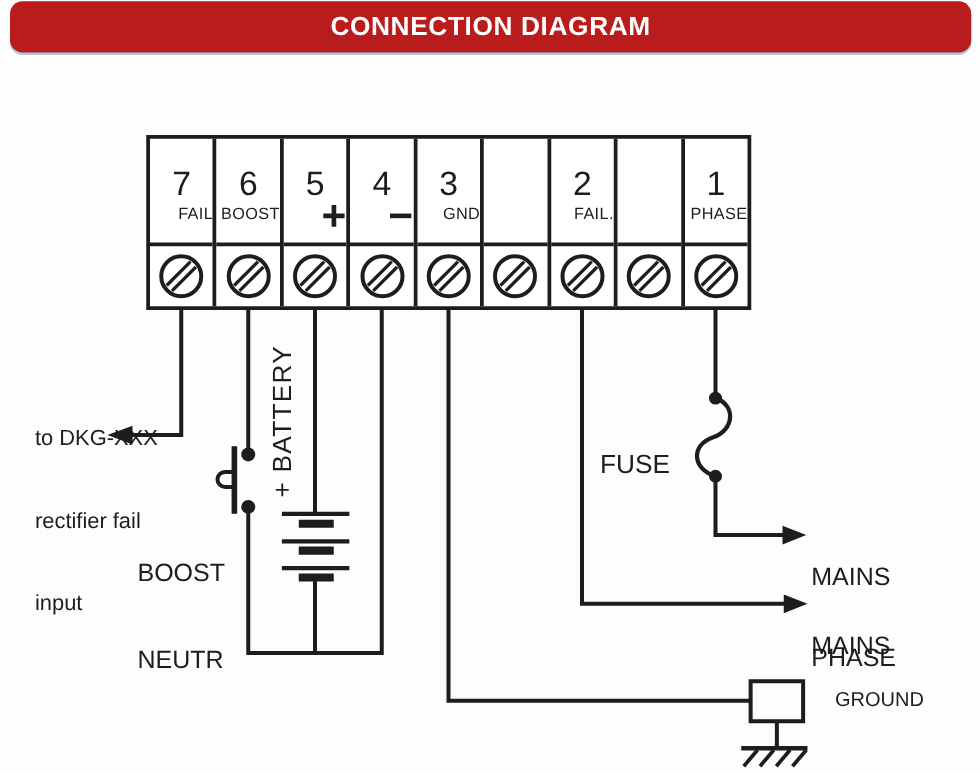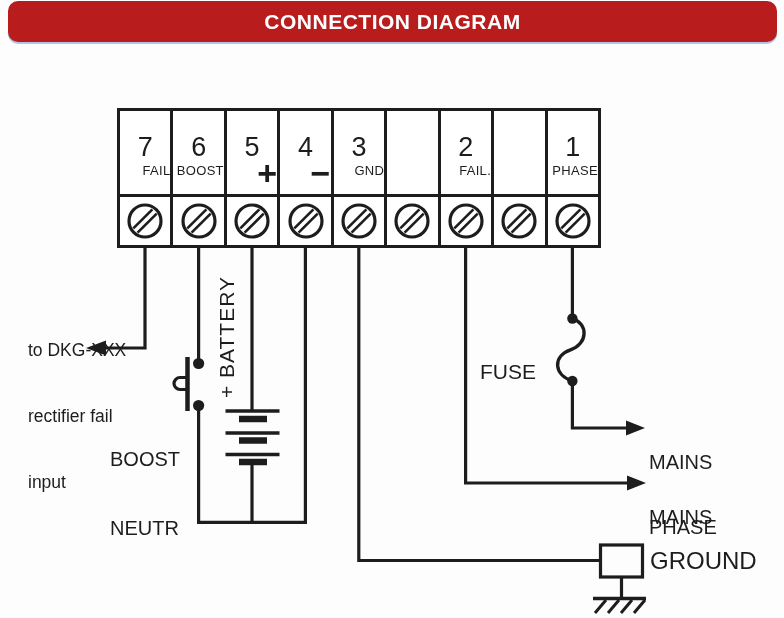--- a/index.html
+++ b/index.html
@@ -46,21 +46,21 @@
   .note{position:absolute;white-space:pre;}
   .fail-note{left:28px;top:295px;font-size:17.5px;line-height:22px;}
   .boost-note{left:110px;top:402px;font-size:20px;line-height:23px;}
   .battery-note{
     left:158px;top:324px;width:140px;height:26px;text-align:center;
     font-size:21px;letter-spacing:1px;transform:rotate(-90deg);
   }
   .fuse-note{left:480px;top:314px;width:90px;font-size:21px;line-height:23px;}
   .phase-note{left:649px;top:409px;font-size:20px;line-height:21.5px;}
   .neutral-note{left:649px;top:464px;font-size:20px;line-height:21.5px;}
-  .ground-note{left:650px;top:551px;font-size:24px;line-height:20px;}
+  .ground-note{left:668px;top:551px;font-size:16px;line-height:20px;}
 </style>
 </head>
 <body>
 
 <div class="stage">
 
   <div class="title-bar">
     <span>CONNECTION DIAGRAM</span>
   </div>
 

